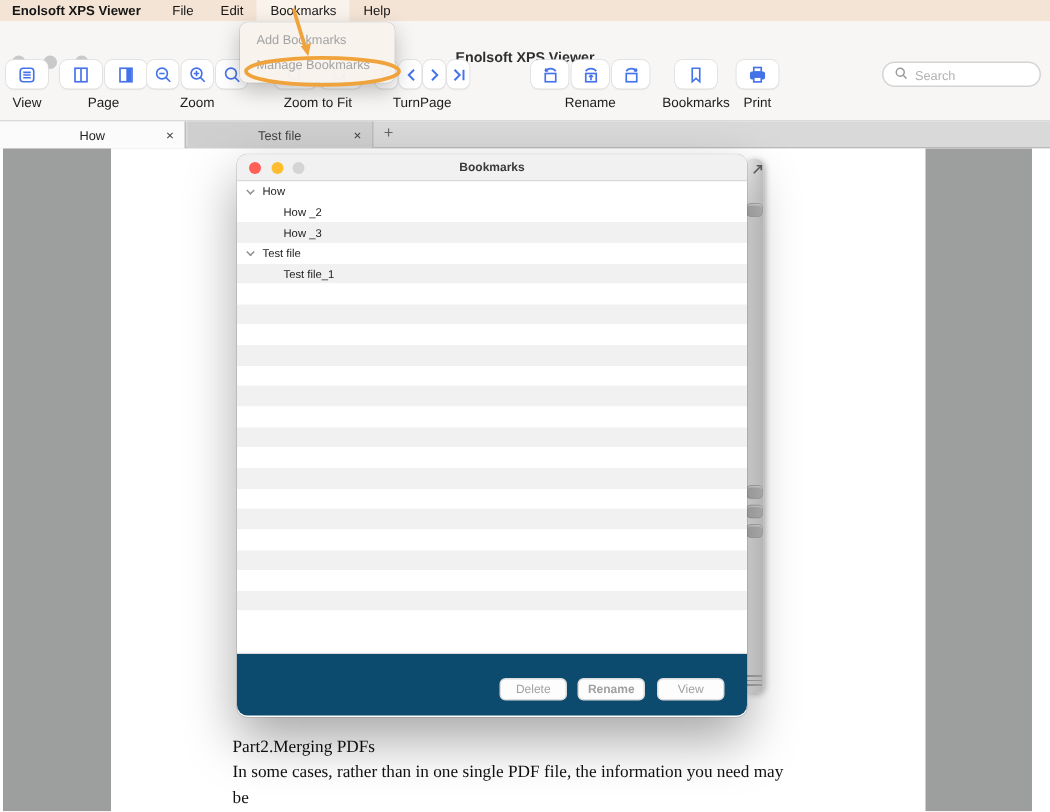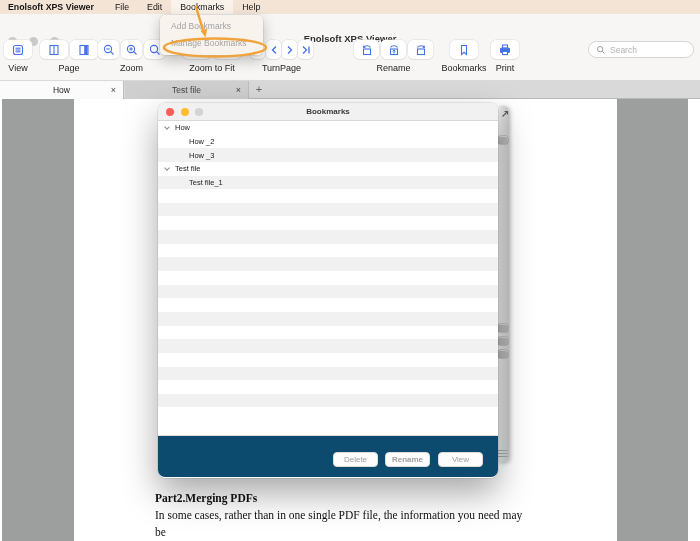--- a/index.html
+++ b/index.html
@@ -58,21 +58,21 @@
   #tab-add { position:absolute; left:251px; top:0; width:16px; height:18px; text-align:center;
     line-height:17px; font-size:11px; color:#666; }
 
   
   #content { position:absolute; left:0; top:99px; width:700px; height:442px; background:#fff; }
   .graypanel { position:absolute; top:0; height:442px; background:#9d9e9e; }
   #gray-left { left:2px; width:72px; }
   #gray-right { left:617px; width:71px; }
   #doc-text { position:absolute; left:155px; top:391px; width:380px;
     font-family:"Liberation Serif", serif; font-size:11.5px; line-height:17px; color:#111; }
-  #doc-text .heading { font-weight:bold; }
+  #doc-text .heading { font-weight:normal; }
 
   
   #side-strip { position:absolute; left:497px; top:106px; width:12px; height:356px; z-index:5;
     background:linear-gradient(to right,#f0f0f0,#c7c7c7); border-radius:5px;
     box-shadow:1px 1px 4px rgba(0,0,0,0.3); }
   .strip-pill { position:absolute; left:1px; width:10px; height:8px; border-radius:2.5px;
     background:#b6b6b6; box-shadow:inset 0 1px 0 #d6d6d6, 0 0 0 0.5px #9f9f9f; }
   #strip-grip { position:absolute; left:1px; top:344px; width:10px; height:9px;
     background:repeating-linear-gradient(to bottom,#aaa 0,#aaa 1px,transparent 1px,transparent 3px); }
   #resize-arrow { position:absolute; left:500px; top:105px; z-index:7; }

